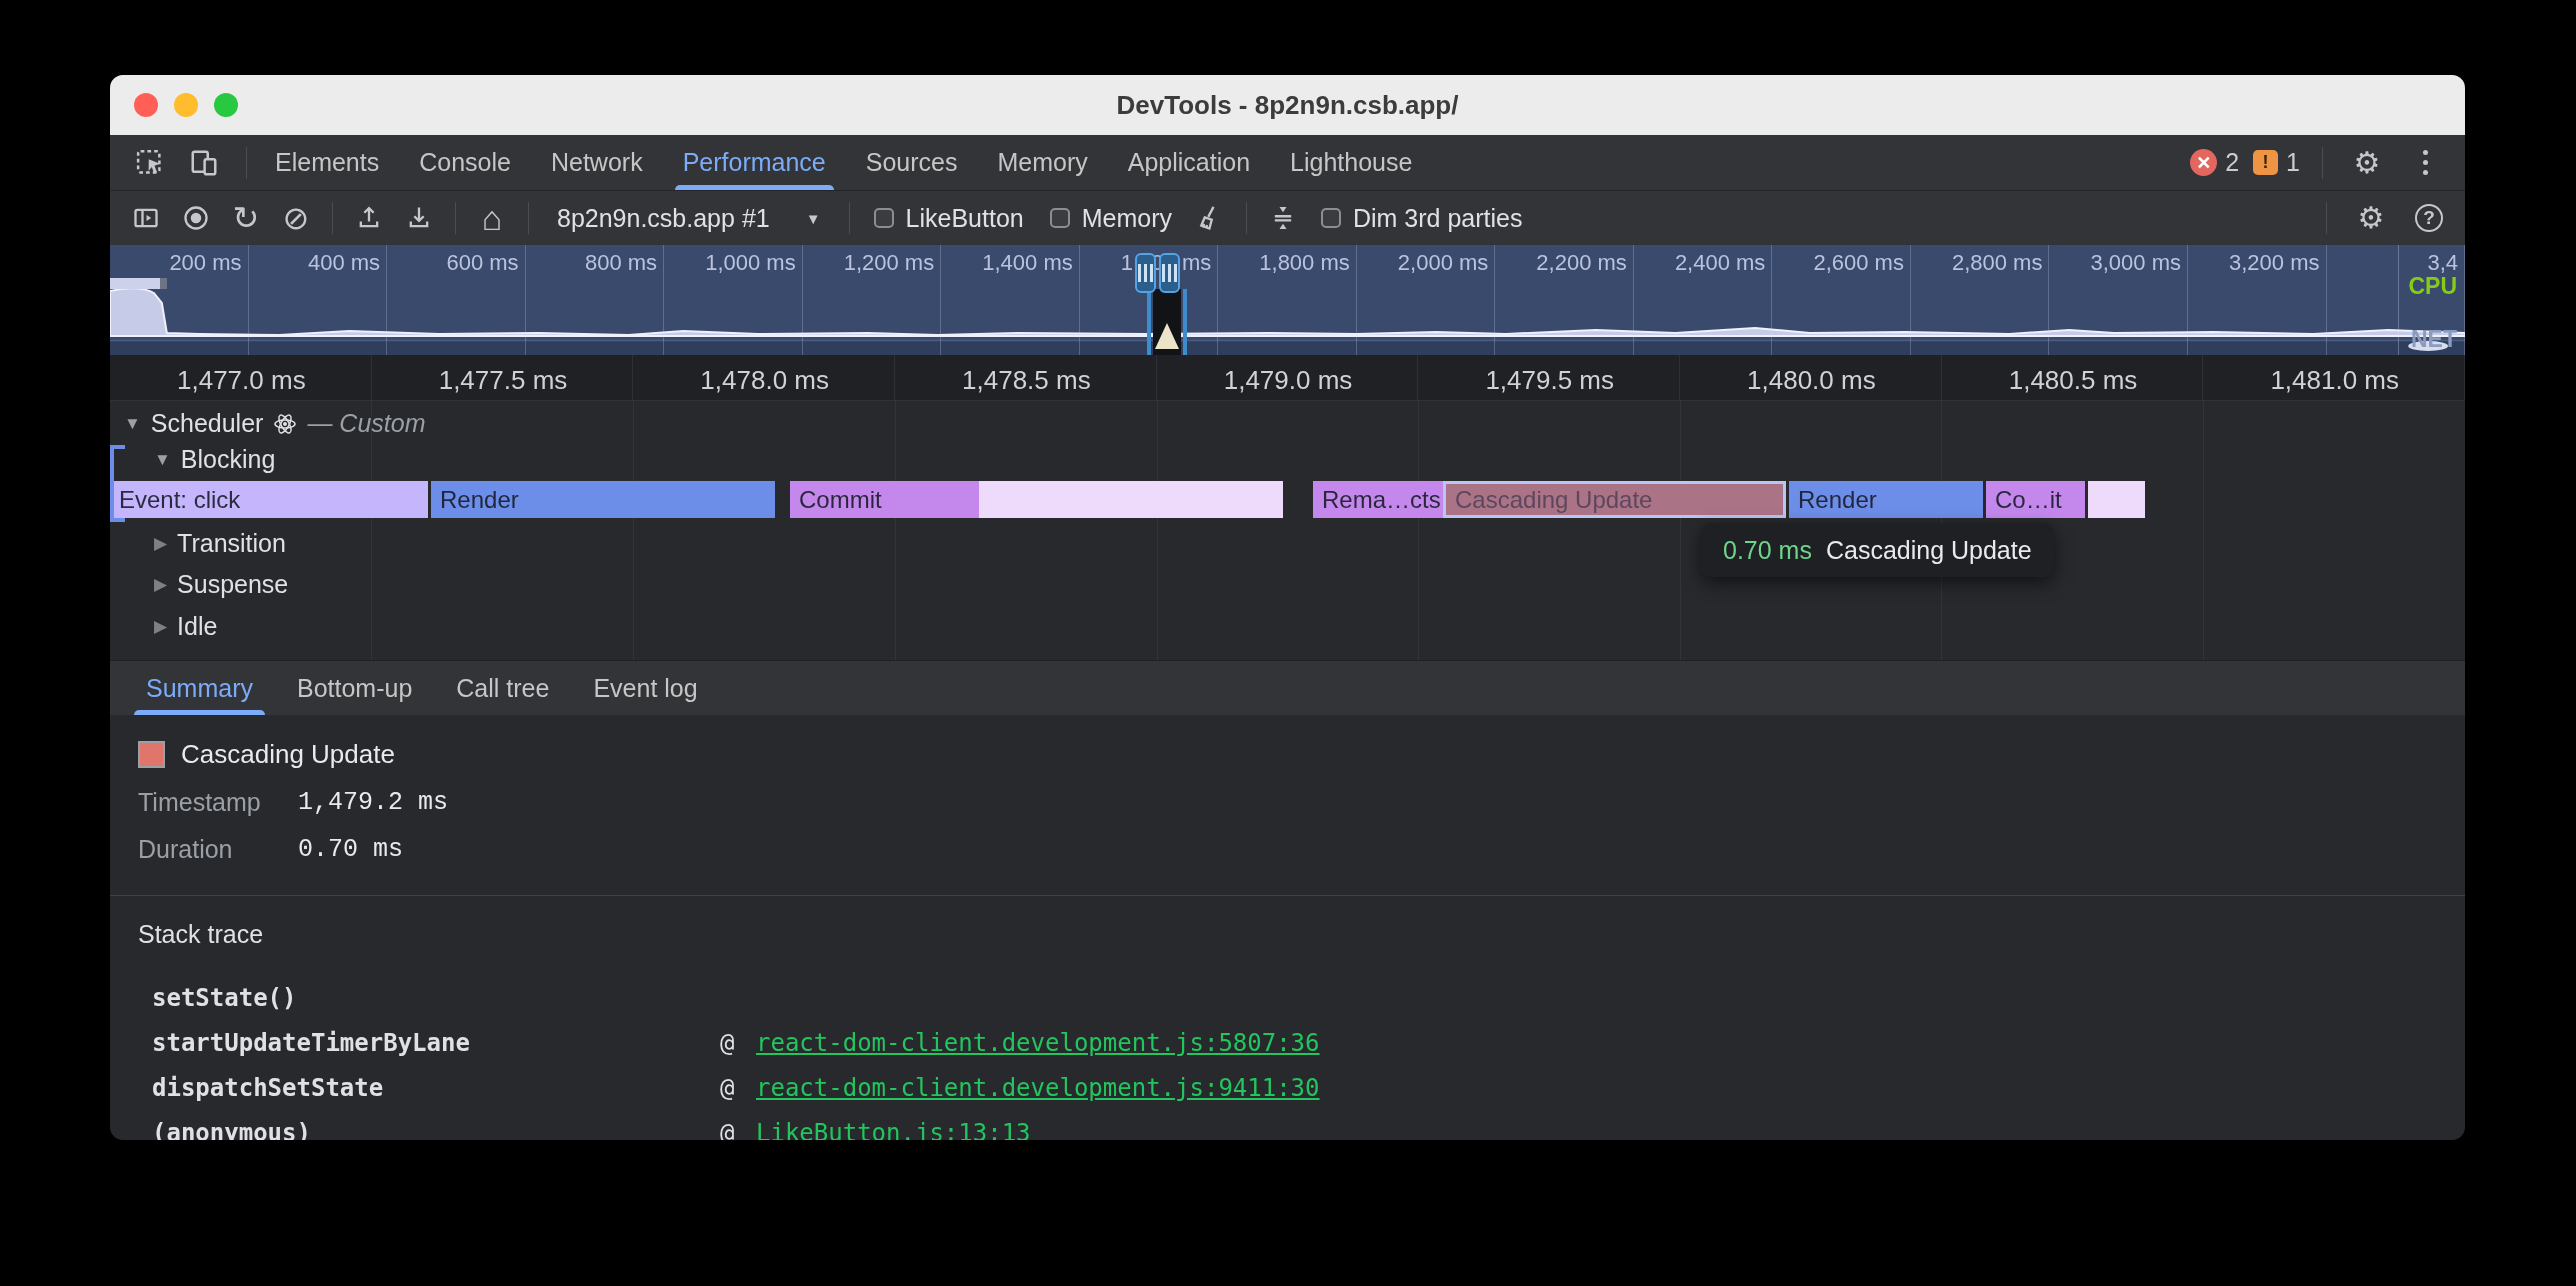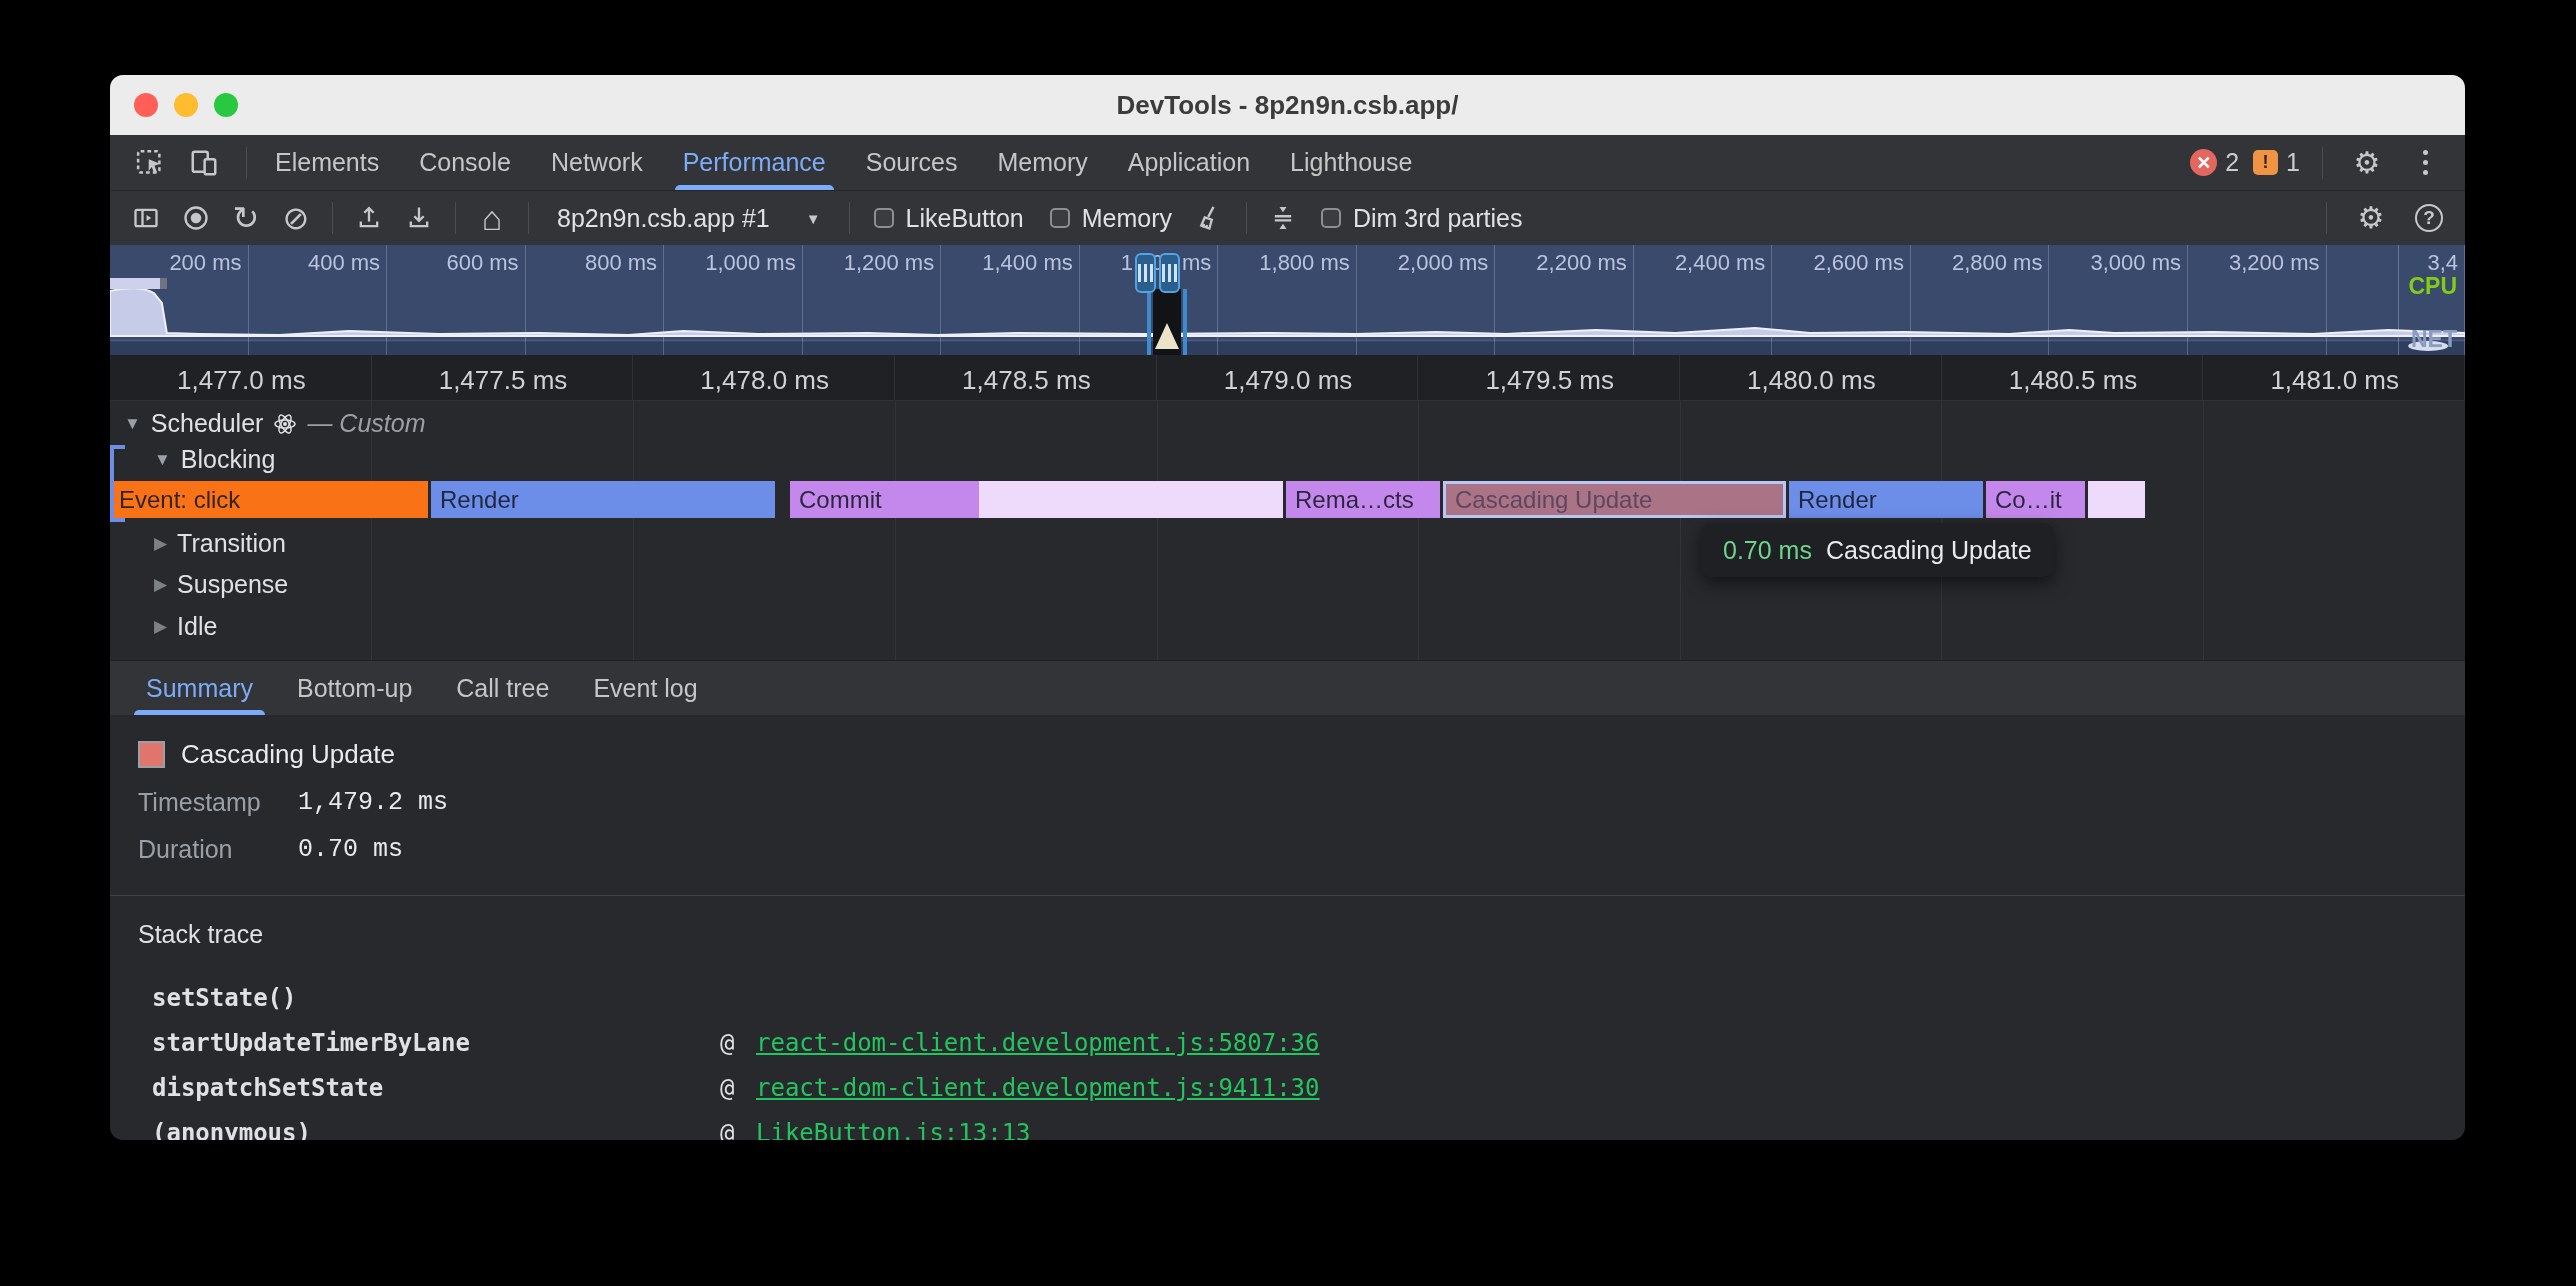--- a/index.html
+++ b/index.html
@@ -74,21 +74,21 @@
   .tracks { height:259px; position:relative; background:#28292d; overflow:hidden; }
   .gridline { position:absolute; top:0; bottom:0; width:1px; background:rgba(255,255,255,.055); }
   .track-row { position:absolute; left:0; display:flex; align-items:center; font-size:25px; color:#dfe1e5; gap:10px; z-index:2; }
   .tri { font-size:17px; color:#9aa0a6; }
   .tri.collapsed { color:#7d8084; }
   .suffix { color:#9aa0a6; font-style:italic; }
   .bracket { position:absolute; left:0; top:44px; width:15px; height:77px; border:4px solid #6d8ee8; border-right:none; z-index:3; }
   .bars { position:absolute; left:0; top:80px; height:37px; width:2355px; z-index:2; }
   .bar { position:absolute; top:0; height:37px; font-size:24px; line-height:37px; padding-left:9px;
          color:rgba(22,24,38,.88); white-space:nowrap; overflow:hidden; }
-  .bar-yellow { background:#f97316; }
+  .bar-yellow { background:#c4b5fd; }
   .bar-blue { background:#6d8ee8; }
   .bar-purple { background:#c488ec; }
   .bar-pale { background:#eedafa; }
   .bar-rose { background:#ab7386; border:3px solid #b9c6f3; color:rgba(43,43,70,.62); line-height:31px; }
   .tooltip { position:absolute; left:1591px; top:122px; height:54px; background:#1f2023; border-radius:10px;
              display:flex; align-items:center; gap:14px; padding:0 22px; font-size:25px; z-index:5;
              box-shadow:0 6px 18px rgba(0,0,0,.55); white-space:nowrap; }
   .tooltip .dur { color:#6dd58c; }
   .tooltip .lbl { color:#e8eaed; }
 
@@ -348,21 +348,21 @@
       <span>Blocking</span>
     </div>
 
     <div class="bracket"></div>
 
     <div class="bars">
       <div class="bar bar-yellow" style="left:0; width:318px;">Event: click</div>
       <div class="bar bar-blue" style="left:321px; width:344px;">Render</div>
       <div class="bar bar-purple" style="left:680px; width:198px;">Commit</div>
       <div class="bar bar-pale" style="left:869px; width:304px;"></div>
-      <div class="bar bar-purple" style="left:1176px; width:154px;">Rema…cts</div>
+      <div class="bar bar-purple" style="left:1203px; width:154px;">Rema…cts</div>
       <div class="bar bar-rose" style="left:1333px; width:343px;">Cascading Update</div>
       <div class="bar bar-blue" style="left:1679px; width:194px;">Render</div>
       <div class="bar bar-purple" style="left:1876px; width:99px;">Co…it</div>
       <div class="bar bar-pale" style="left:1978px; width:57px;"></div>
     </div>
 
     <div class="track-row" style="top:128px; left:44px;">
       <span class="tri collapsed">▶</span>
       <span>Transition</span>
     </div>

